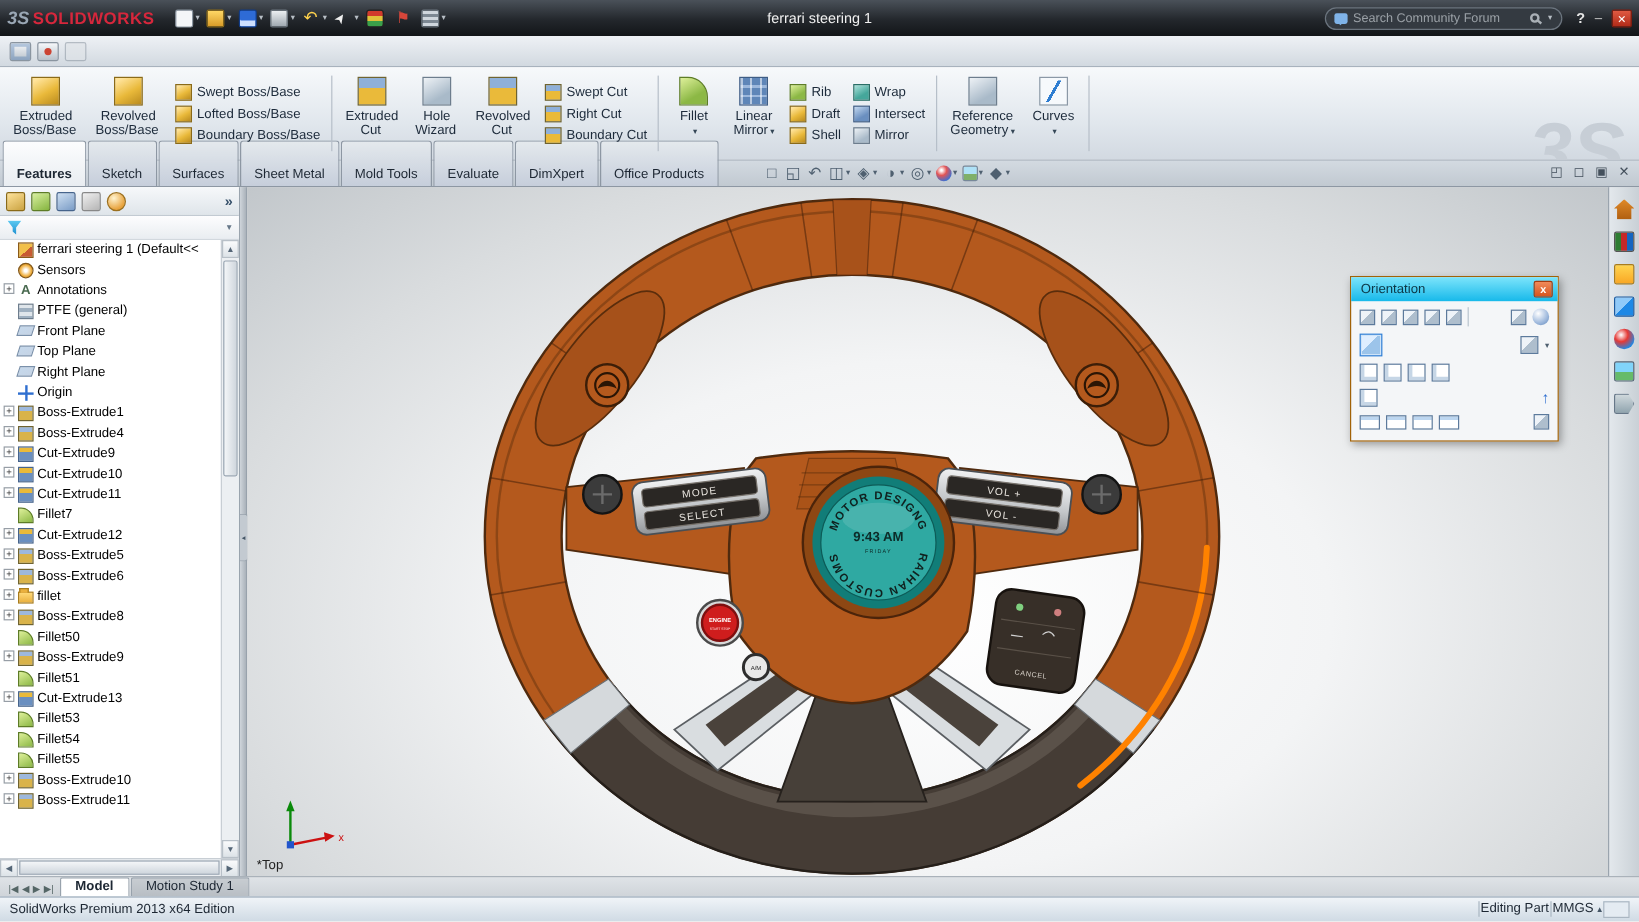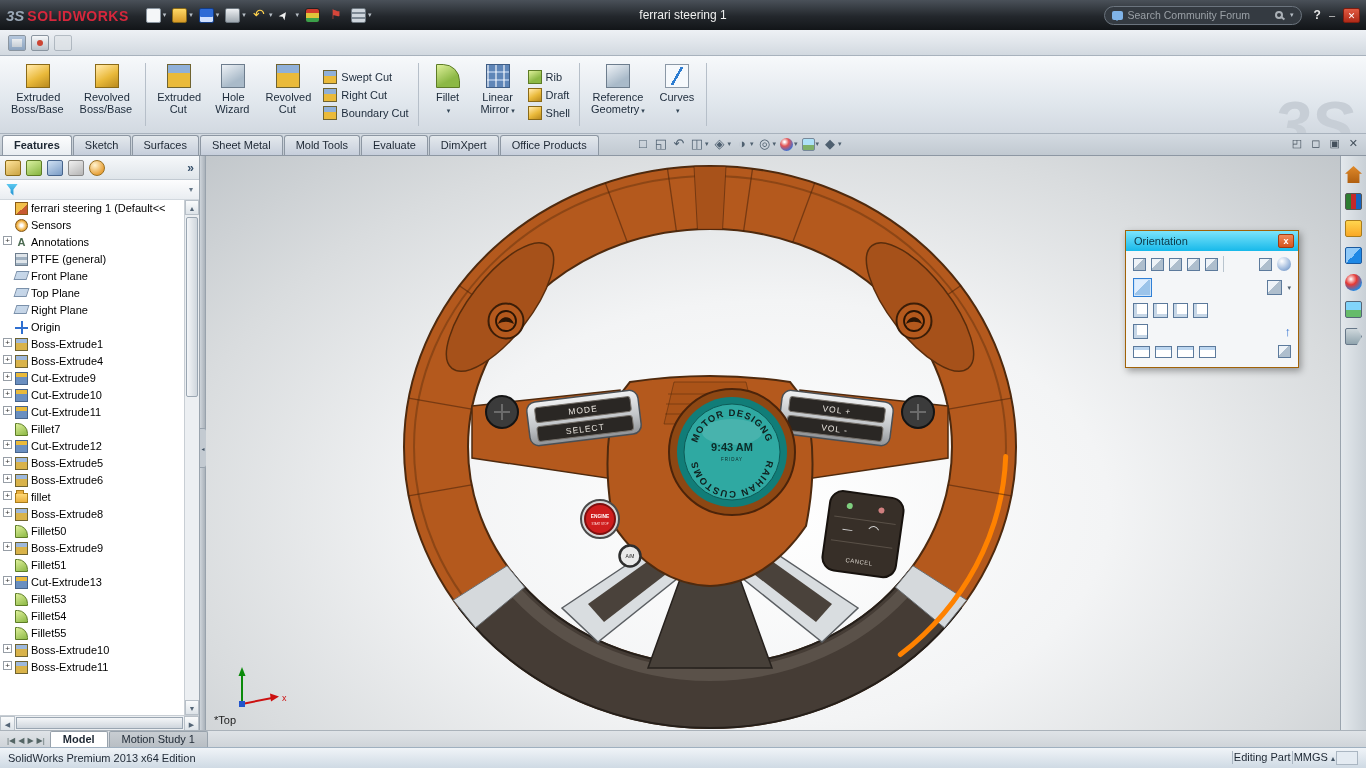--- a/index.html
+++ b/index.html
@@ -67,21 +67,21 @@
   .i-teal{background:linear-gradient(150deg,#aee3dc,#45a79b 65%);border:1px solid #2a6e66}
   .i-blue{background:linear-gradient(150deg,#c3d8f0,#6a8fc0 65%);border:1px solid #3f5d85}
   .i-curve{background:#f6f9fc;border:1px solid #8b98a6;position:relative}
   .i-curve::after{content:"";position:absolute;inset:2px;background:linear-gradient(120deg,transparent 45%,#2e7dd1 45% 55%,transparent 55%)}
   .i-inst{background:linear-gradient(150deg,#f2f6fa,#b9c9d9 70%);border:1px solid #6d7d8d;position:relative}
   .i-inst::after{content:"";position:absolute;left:4px;top:4px;width:10px;height:10px;border-left:2px solid #2e7dd1;border-bottom:2px solid #2e7dd1}
 
   
   .tabstrip{position:absolute;top:134px;left:0;right:0;height:22px;background:linear-gradient(#d3dae1,#c1c9d1);border-bottom:1px solid #8d97a3}
   .tabs{position:absolute;left:2px;bottom:0;display:flex}
-  .tab{padding:3px 11px 4px;margin-right:1px;border:1px solid #8d97a3;border-bottom:none;border-radius:3px 3px 0 0;
+  .tab{padding:21px 11px 4px;margin-right:1px;border:1px solid #8d97a3;border-bottom:none;border-radius:3px 3px 0 0;
     background:linear-gradient(#e4e9ed,#c6cedb);color:#1d2733;font-size:11px;white-space:nowrap}
   .tabs div.tab:first-of-type{background:linear-gradient(#fcfdfe,#e9edf1);font-weight:bold}
   .hud{position:absolute;left:636px;top:2px;display:flex;align-items:center;gap:4px}
   .hud-ic{display:flex;align-items:center;gap:1px}
   .hud-ic .g{min-width:14px;text-align:center;font-size:13px;color:#4f6070;line-height:16px}
   .hud-ic .g:empty{display:none}
   .gi{display:none}
   .gi.h-ball{display:inline-block;width:13px;height:13px;border-radius:50%;background:radial-gradient(circle at 35% 30%,#fff 5%,#e25555 35%,#3f6fd1 75%,#2c9e4b)}
   .gi.h-scene{display:inline-block;width:13px;height:13px;border-radius:2px;border:1px solid #789;background:linear-gradient(#aee1f7 55%,#7fb06a 55%)}
   .arr8{font-size:7px;color:#4f6070}
@@ -264,20 +264,37 @@
             <span class="rl1">Extruded</span>
             <span class="rl2"><span>Boss/Base</span><span class="darr"></span></span>
           </div>
 
           <div class="rbtn-lg">
             <span class="ri24 i-gold"></span>
             <span class="rl1">Revolved</span>
             <span class="rl2"><span>Boss/Base</span><span class="darr"></span></span>
           </div>
         </div>
+      <div class="rb-stack">
+
+          <div class="rbtn-sm">
+            <span class="ri15 i-gold"></span>
+            <span>Swept Boss/Base</span>
+          </div>
+
+          <div class="rbtn-sm">
+            <span class="ri15 i-gold"></span>
+            <span>Lofted Boss/Base</span>
+          </div>
+
+          <div class="rbtn-sm">
+            <span class="ri15 i-gold"></span>
+            <span>Boundary Boss/Base</span>
+          </div>
+        </div>
       <div class="rb-sep"></div>
       <div class="rb-large">
 
           <div class="rbtn-lg">
             <span class="ri24 i-goldblue"></span>
             <span class="rl1">Extruded</span>
             <span class="rl2"><span>Cut</span><span class="darr"></span></span>
           </div>
 
           <div class="rbtn-lg">
@@ -332,20 +349,37 @@
           </div>
 
           <div class="rbtn-sm">
             <span class="ri15 i-gold"></span>
             <span>Draft</span>
           </div>
 
           <div class="rbtn-sm">
             <span class="ri15 i-gold"></span>
             <span>Shell</span>
+          </div>
+        </div>
+      <div class="rb-stack">
+
+          <div class="rbtn-sm">
+            <span class="ri15 i-teal"></span>
+            <span>Wrap</span>
+          </div>
+
+          <div class="rbtn-sm">
+            <span class="ri15 i-blue"></span>
+            <span>Intersect</span>
+          </div>
+
+          <div class="rbtn-sm">
+            <span class="ri15 i-grayblue"></span>
+            <span>Mirror</span>
           </div>
         </div>
       <div class="rb-sep"></div>
       <div class="rb-large">
 
           <div class="rbtn-lg">
             <span class="ri24 i-grayblue"></span>
             <span class="rl1">Reference</span>
             <span class="rl2"><span>Geometry</span><span class="darr">▾</span></span>
           </div>

